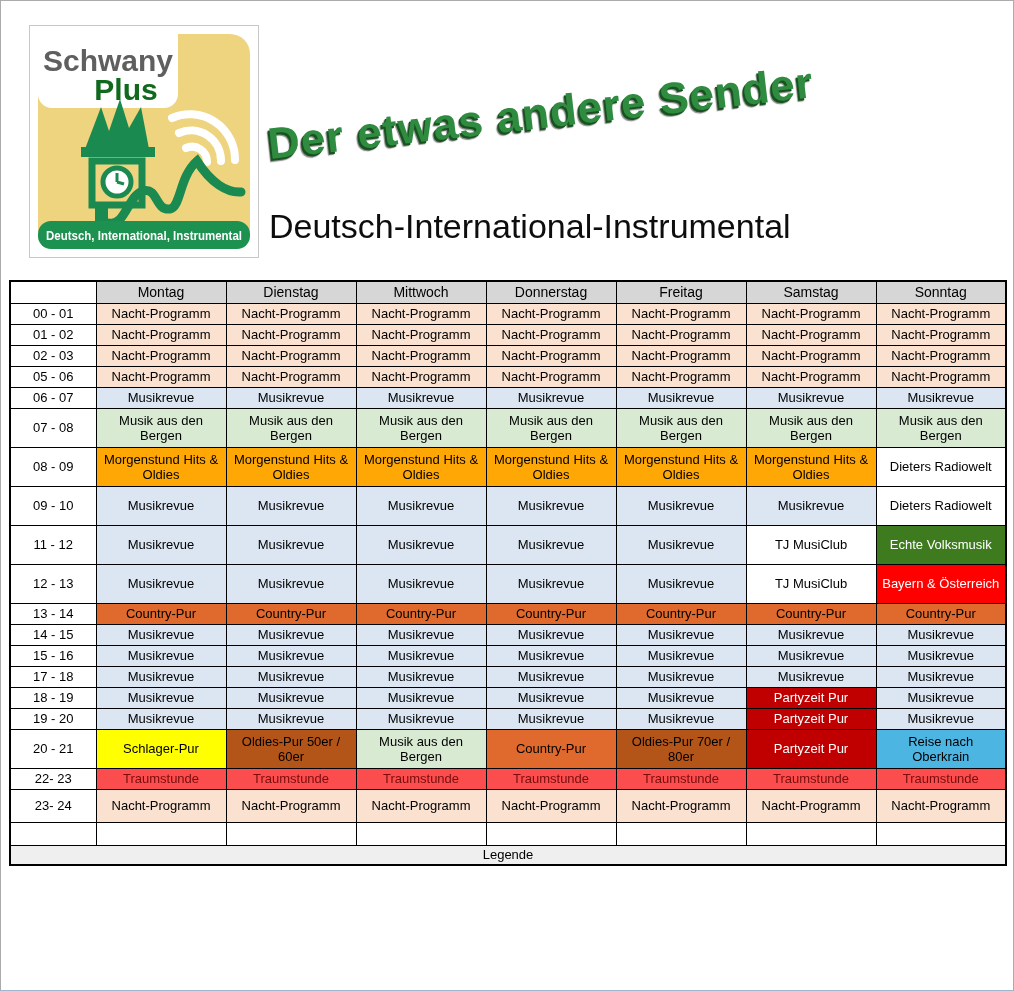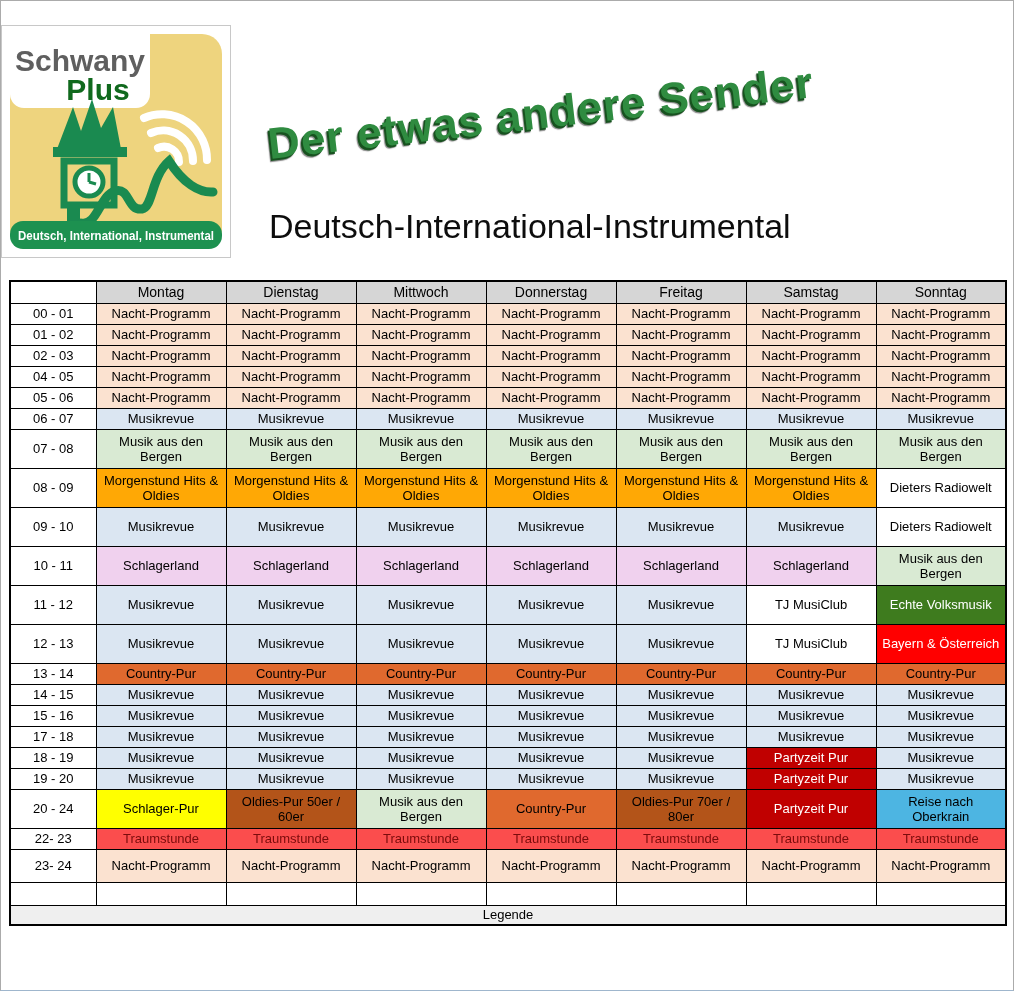--- a/index.html
+++ b/index.html
@@ -6,21 +6,21 @@
   .page{
     position:relative;
     width:1012px;height:989px;
     background:#ffffff;
     border:1px solid #ababab;
     border-bottom-color:#9fb6cd;
     font-family:"Liberation Sans", sans-serif;
     overflow:hidden;
   }
   
-  .logo-card{position:absolute;left:0;top:24px;width:230px;height:233px;}
+  .logo-card{position:absolute;left:28px;top:24px;width:230px;height:233px;}
   .titles{position:absolute;left:262px;top:0;width:620px;height:260px;}
   .slogan{
     position:absolute;left:8px;top:118px;width:560px;
     font-size:44px;font-weight:bold;letter-spacing:1px;
     color:#2f8b40;
     transform:rotate(-6.5deg);
     transform-origin:left bottom;
     text-shadow:-2px 2px 0 #17521f,-3px 3px 1px rgba(40,40,40,.55);
     white-space:nowrap;
   }
@@ -136,30 +136,20 @@
           <td class="time">02 - 03</td>
           <td style="background: rgb(251, 226, 208); color: rgb(0, 0, 0);">Nacht-Programm</td>
           <td style="background: rgb(251, 226, 208); color: rgb(0, 0, 0);">Nacht-Programm</td>
           <td style="background: rgb(251, 226, 208); color: rgb(0, 0, 0);">Nacht-Programm</td>
           <td style="background: rgb(251, 226, 208); color: rgb(0, 0, 0);">Nacht-Programm</td>
           <td style="background: rgb(251, 226, 208); color: rgb(0, 0, 0);">Nacht-Programm</td>
           <td style="background: rgb(251, 226, 208); color: rgb(0, 0, 0);">Nacht-Programm</td>
           <td style="background: rgb(251, 226, 208); color: rgb(0, 0, 0);">Nacht-Programm</td>
         </tr>
         <tr class="s">
-          <td class="time">04  - 05</td>
-          <td style="background: rgb(251, 226, 208); color: rgb(0, 0, 0);">Nacht-Programm</td>
-          <td style="background: rgb(251, 226, 208); color: rgb(0, 0, 0);">Nacht-Programm</td>
-          <td style="background: rgb(251, 226, 208); color: rgb(0, 0, 0);">Nacht-Programm</td>
-          <td style="background: rgb(251, 226, 208); color: rgb(0, 0, 0);">Nacht-Programm</td>
-          <td style="background: rgb(251, 226, 208); color: rgb(0, 0, 0);">Nacht-Programm</td>
-          <td style="background: rgb(251, 226, 208); color: rgb(0, 0, 0);">Nacht-Programm</td>
-          <td style="background: rgb(251, 226, 208); color: rgb(0, 0, 0);">Nacht-Programm</td>
-        </tr>
-        <tr class="s">
           <td class="time">05  - 06</td>
           <td style="background: rgb(251, 226, 208); color: rgb(0, 0, 0);">Nacht-Programm</td>
           <td style="background: rgb(251, 226, 208); color: rgb(0, 0, 0);">Nacht-Programm</td>
           <td style="background: rgb(251, 226, 208); color: rgb(0, 0, 0);">Nacht-Programm</td>
           <td style="background: rgb(251, 226, 208); color: rgb(0, 0, 0);">Nacht-Programm</td>
           <td style="background: rgb(251, 226, 208); color: rgb(0, 0, 0);">Nacht-Programm</td>
           <td style="background: rgb(251, 226, 208); color: rgb(0, 0, 0);">Nacht-Programm</td>
           <td style="background: rgb(251, 226, 208); color: rgb(0, 0, 0);">Nacht-Programm</td>
         </tr>
         <tr class="s">
@@ -194,30 +184,20 @@
         </tr>
         <tr class="t">
           <td class="time">09 - 10</td>
           <td style="background: rgb(219, 230, 242); color: rgb(0, 0, 0);">Musikrevue</td>
           <td style="background: rgb(219, 230, 242); color: rgb(0, 0, 0);">Musikrevue</td>
           <td style="background: rgb(219, 230, 242); color: rgb(0, 0, 0);">Musikrevue</td>
           <td style="background: rgb(219, 230, 242); color: rgb(0, 0, 0);">Musikrevue</td>
           <td style="background: rgb(219, 230, 242); color: rgb(0, 0, 0);">Musikrevue</td>
           <td style="background: rgb(219, 230, 242); color: rgb(0, 0, 0);">Musikrevue</td>
           <td style="background: rgb(255, 255, 255); color: rgb(0, 0, 0);">Dieters Radiowelt</td>
-        </tr>
-        <tr class="t">
-          <td class="time">10 - 11</td>
-          <td style="background: rgb(240, 209, 238); color: rgb(0, 0, 0);">Schlagerland</td>
-          <td style="background: rgb(240, 209, 238); color: rgb(0, 0, 0);">Schlagerland</td>
-          <td style="background: rgb(240, 209, 238); color: rgb(0, 0, 0);">Schlagerland</td>
-          <td style="background: rgb(240, 209, 238); color: rgb(0, 0, 0);">Schlagerland</td>
-          <td style="background: rgb(240, 209, 238); color: rgb(0, 0, 0);">Schlagerland</td>
-          <td style="background: rgb(240, 209, 238); color: rgb(0, 0, 0);">Schlagerland</td>
-          <td style="background: rgb(217, 234, 211); color: rgb(0, 0, 0);">Musik aus den Bergen</td>
         </tr>
         <tr class="t">
           <td class="time">11 - 12</td>
           <td style="background: rgb(219, 230, 242); color: rgb(0, 0, 0);">Musikrevue</td>
           <td style="background: rgb(219, 230, 242); color: rgb(0, 0, 0);">Musikrevue</td>
           <td style="background: rgb(219, 230, 242); color: rgb(0, 0, 0);">Musikrevue</td>
           <td style="background: rgb(219, 230, 242); color: rgb(0, 0, 0);">Musikrevue</td>
           <td style="background: rgb(219, 230, 242); color: rgb(0, 0, 0);">Musikrevue</td>
           <td style="background: rgb(255, 255, 255); color: rgb(0, 0, 0);">TJ MusiClub</td>
           <td style="background: rgb(62, 123, 30); color: rgb(255, 255, 255);">Echte Volksmusik</td>
@@ -286,21 +266,21 @@
           <td class="time">19 - 20</td>
           <td style="background: rgb(219, 230, 242); color: rgb(0, 0, 0);">Musikrevue</td>
           <td style="background: rgb(219, 230, 242); color: rgb(0, 0, 0);">Musikrevue</td>
           <td style="background: rgb(219, 230, 242); color: rgb(0, 0, 0);">Musikrevue</td>
           <td style="background: rgb(219, 230, 242); color: rgb(0, 0, 0);">Musikrevue</td>
           <td style="background: rgb(219, 230, 242); color: rgb(0, 0, 0);">Musikrevue</td>
           <td style="background: rgb(192, 0, 0); color: rgb(255, 255, 255);">Partyzeit Pur</td>
           <td style="background: rgb(219, 230, 242); color: rgb(0, 0, 0);">Musikrevue</td>
         </tr>
         <tr class="t">
-          <td class="time">20 - 24</td>
+          <td class="time">20 - 21</td>
           <td style="background: rgb(255, 255, 0); color: rgb(0, 0, 0);">Schlager-Pur</td>
           <td style="background: rgb(179, 84, 25); color: rgb(0, 0, 0);">Oldies-Pur 50er / 60er</td>
           <td style="background: rgb(217, 234, 211); color: rgb(0, 0, 0);">Musik aus den Bergen</td>
           <td style="background: rgb(224, 105, 46); color: rgb(0, 0, 0);">Country-Pur</td>
           <td style="background: rgb(179, 84, 25); color: rgb(0, 0, 0);">Oldies-Pur 70er / 80er</td>
           <td style="background: rgb(192, 0, 0); color: rgb(255, 255, 255);">Partyzeit Pur</td>
           <td style="background: rgb(77, 181, 226); color: rgb(0, 0, 0);">Reise nach Oberkrain</td>
         </tr>
         <tr class="s">
           <td class="time">22- 23</td>

